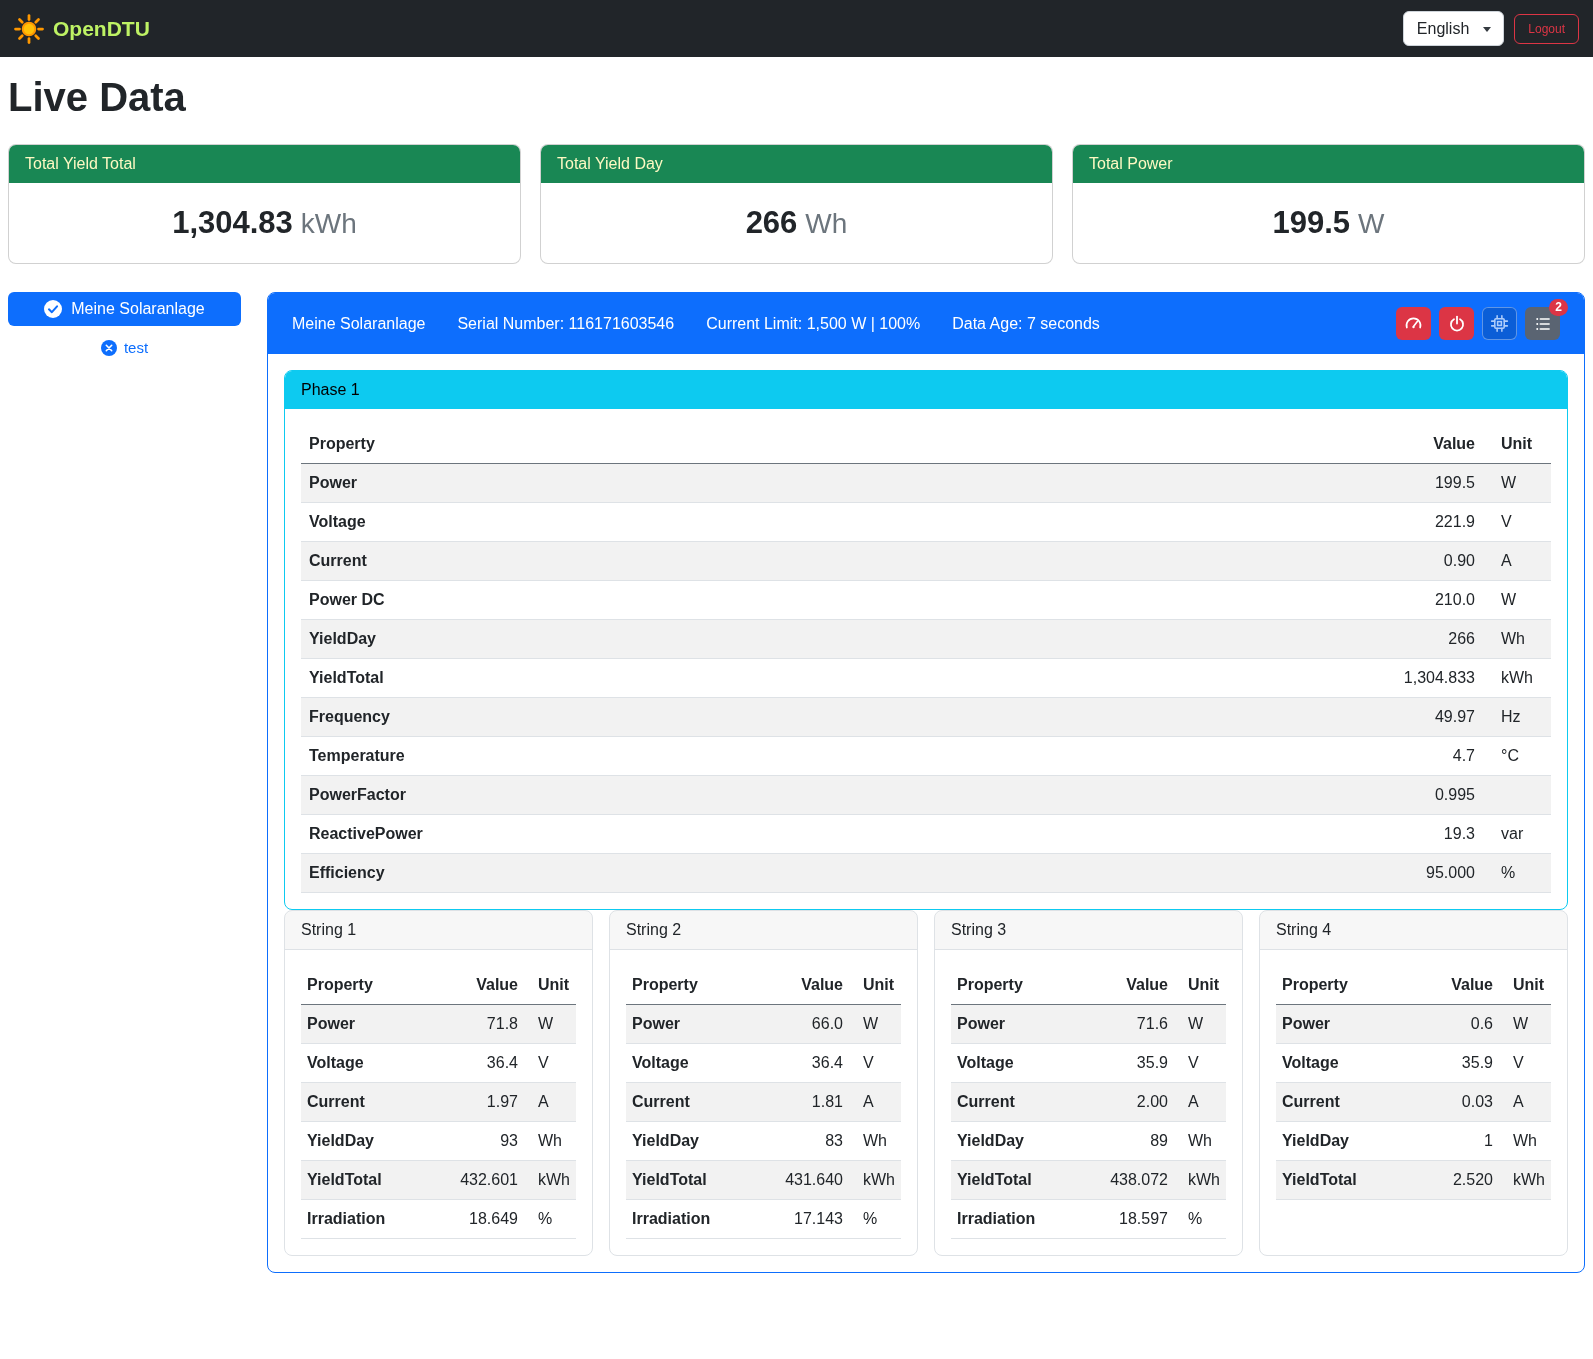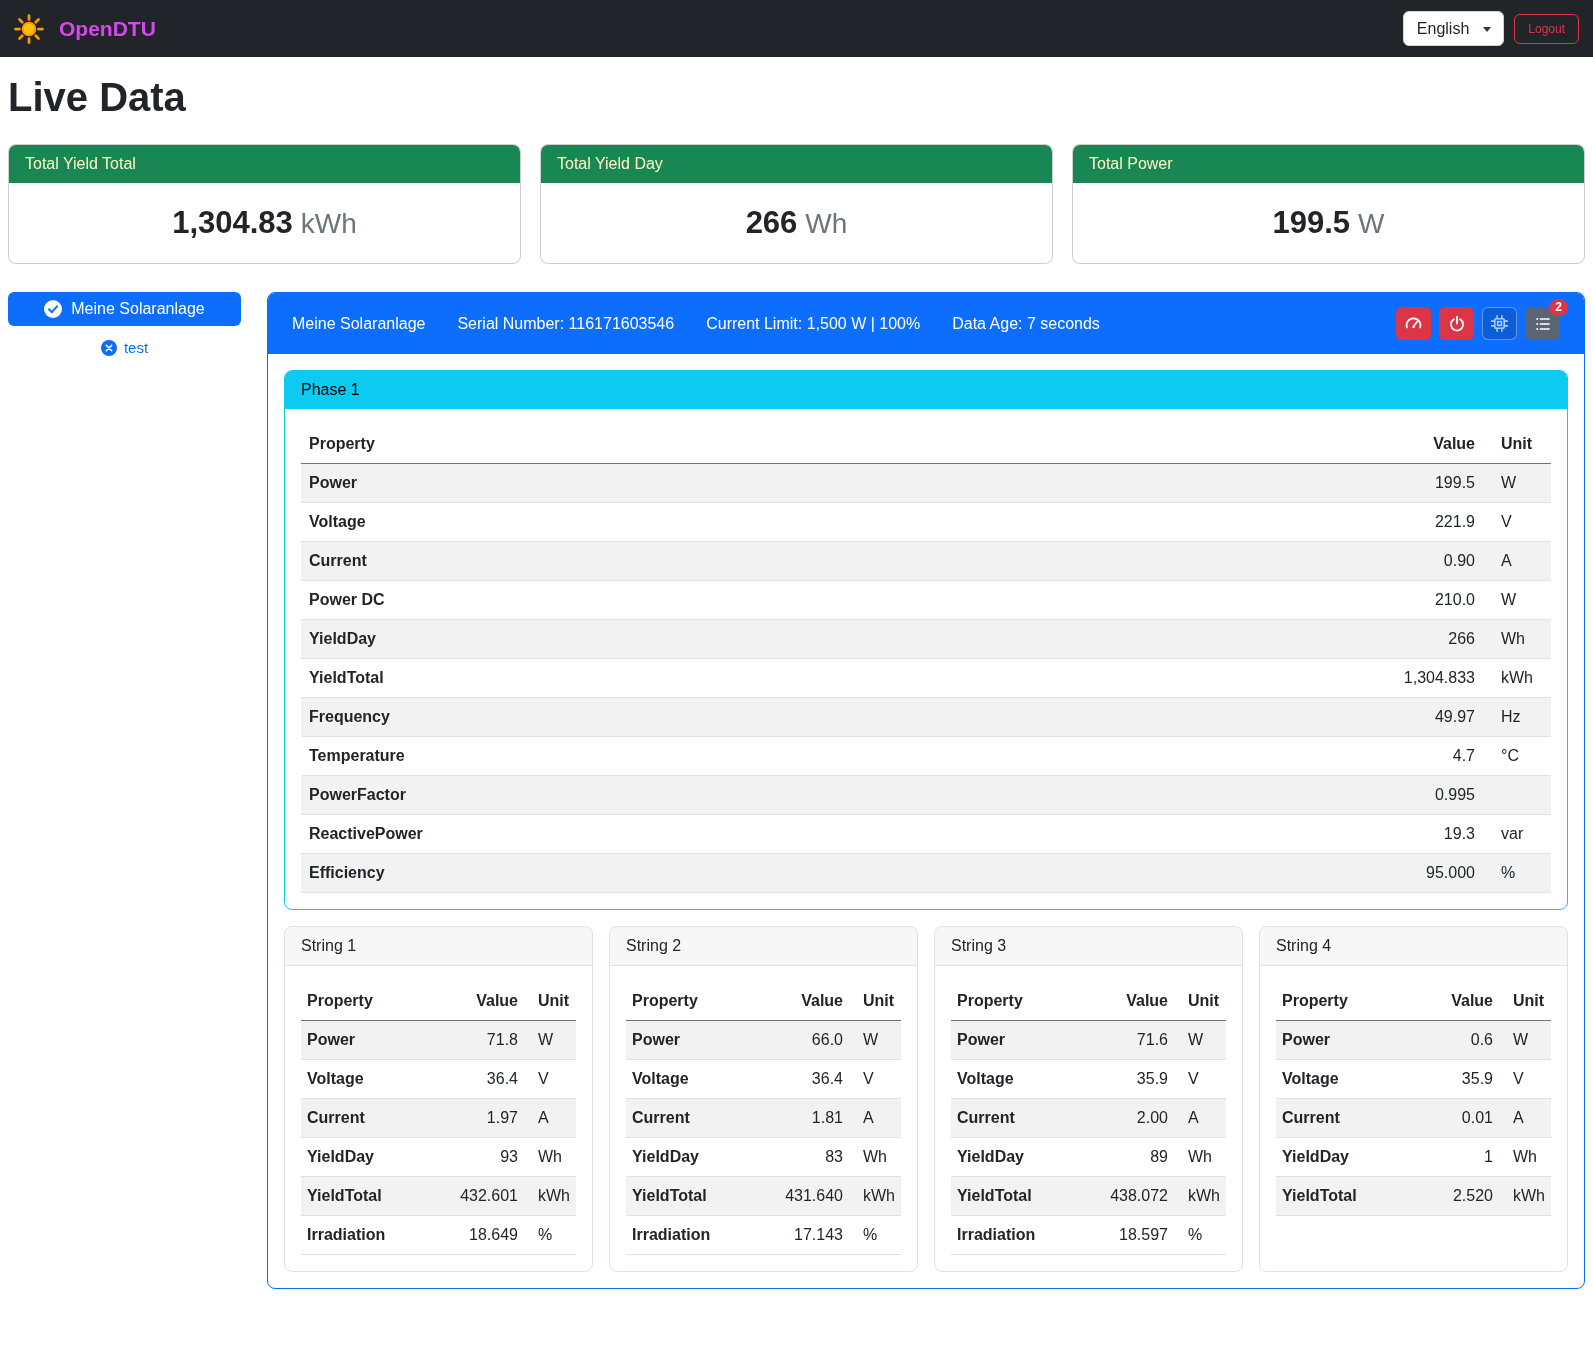--- a/index.html
+++ b/index.html
@@ -14,22 +14,22 @@
 
   
   .navbar {
     background: #212529;
     height: 57px;
     display: flex;
     align-items: center;
     padding: 0 14px;
   }
   .brand {
-    display: flex; align-items: center; gap: 15px;
-    color: #d946ef; font-size: 21px; font-weight: 700;
+    display: flex; align-items: center; gap: 9px;
+    color: #bef264; font-size: 21px; font-weight: 700;
     text-decoration: none; margin-right: 14px; cursor: pointer;
   }
   .nav-links { display: flex; align-items: center; }
   .nav-link {
     color: rgba(255,255,255,.55);
     padding: 8px 9px; margin: 0 3px;
     text-decoration: none; cursor: pointer; white-space: nowrap;
   }
   .nav-link.active { color: #fff; }
   .caret {
@@ -96,21 +96,21 @@
   .icon-btn.danger { background: #dc3545; }
   .icon-btn.blue { background: #0b5ed7; box-shadow: inset 0 0 0 1px rgba(255,255,255,.35); }
   .icon-btn.secondary { background: #5a6472; }
   .badge {
     position: absolute; top: -8px; right: -8px; background: #dc3545; color: #fff;
     font-size: 12px; font-weight: 700; border-radius: 10px; padding: 2px 6px; line-height: 1.1;
   }
   .panel-body { padding: 16px; }
 
   
-  .phase-card { border: 1px solid #0dcaf0; border-radius: 8px; overflow: hidden; margin-bottom: 16px; }
+  .phase-card { border: 1px solid #0dcaf0; border-radius: 8px; overflow: hidden; }
   .phase-header { background: #0dcaf0; color: #000; padding: 10px 16px; }
   .phase-body { padding: 16px; }
 
   
   table.data-table { width: 100%; border-collapse: collapse; font-size: 16px; }
   .data-table th, .data-table td {
     padding: 10px 8px; text-align: left; border-bottom: 1px solid #dee2e6;
   }
   .data-table thead th { border-bottom: 1px solid #6c757d; font-weight: 700; }
   .data-table tbody tr:nth-of-type(odd) { background: rgba(0,0,0,.05); }
@@ -533,21 +533,21 @@
                     </tr>
 
                     <tr>
                       <th scope="row">Voltage</th>
                       <td class="val">35.9</td>
                       <td class="unit-col">V</td>
                     </tr>
 
                     <tr>
                       <th scope="row">Current</th>
-                      <td class="val">0.01</td>
+                      <td class="val">0.03</td>
                       <td class="unit-col">A</td>
                     </tr>
 
                     <tr>
                       <th scope="row">YieldDay</th>
                       <td class="val">1</td>
                       <td class="unit-col">Wh</td>
                     </tr>
 
                     <tr>

